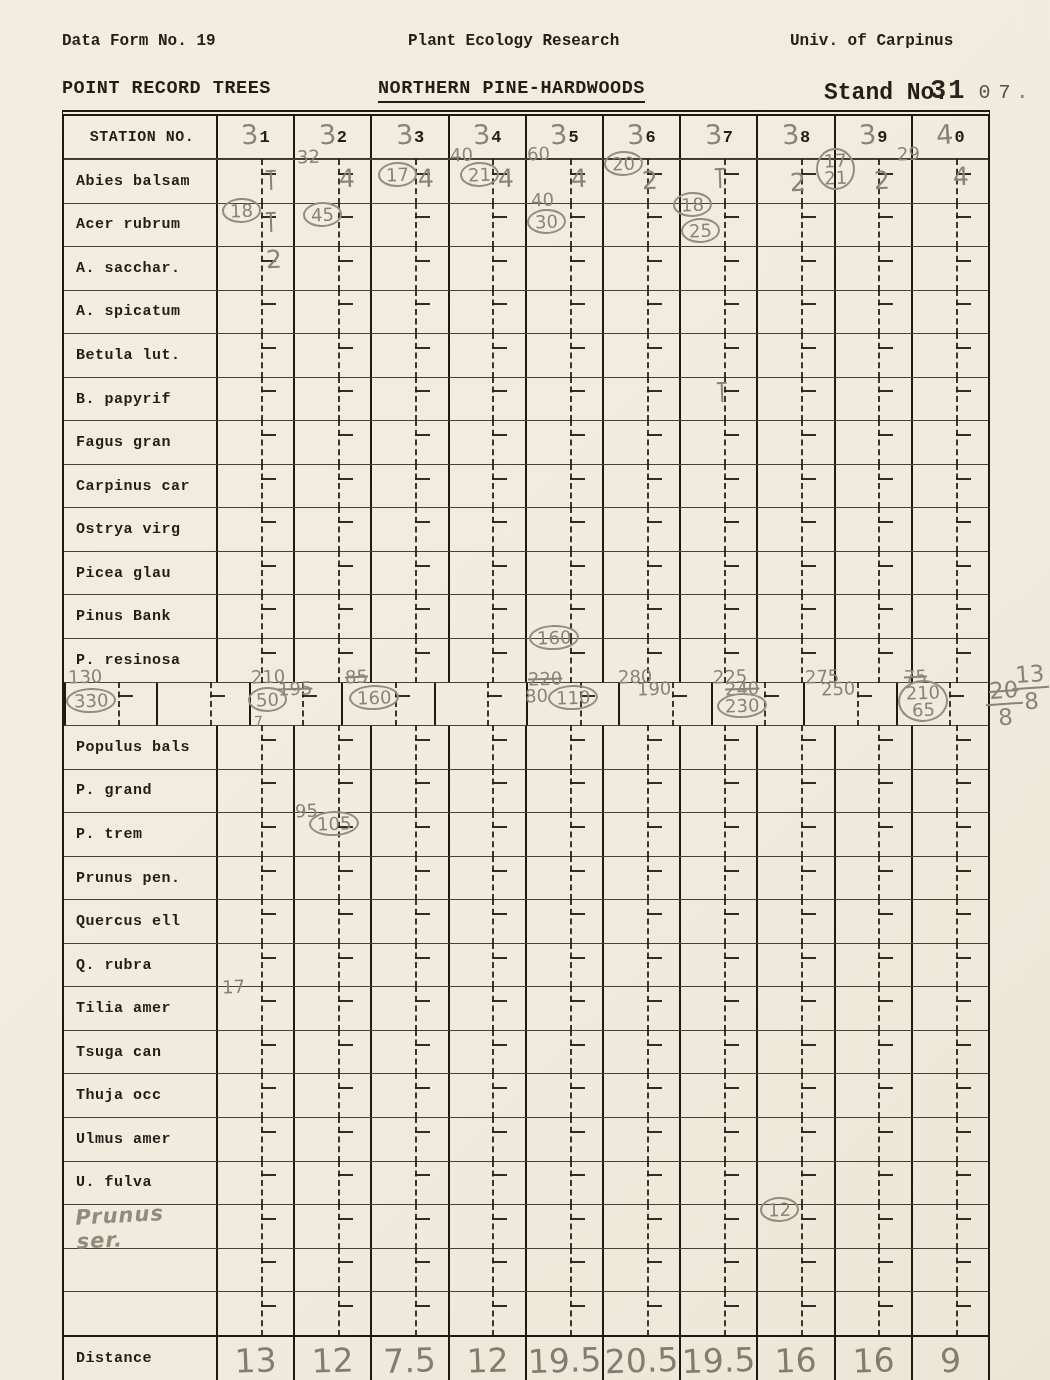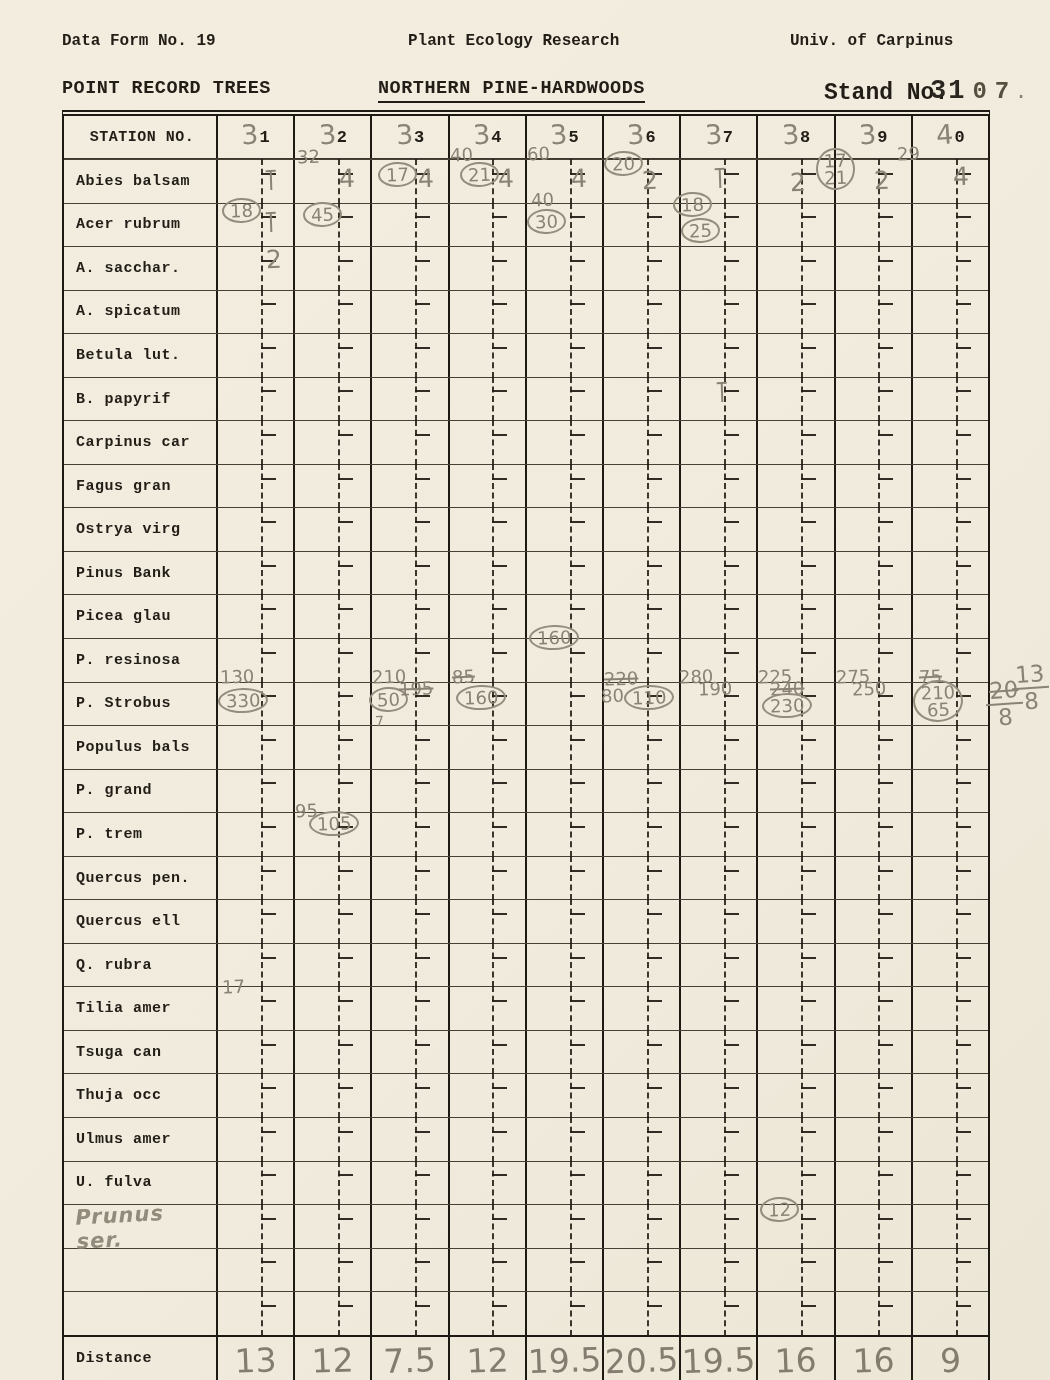--- a/index.html
+++ b/index.html
@@ -9,21 +9,21 @@
     font-family:"Liberation Mono","DejaVu Sans Mono",monospace;
     color:#211d16;overflow:hidden;
   }
   .pg-abs{position:absolute;white-space:nowrap;}
   .printed{font-weight:700;color:#221e17;}
   .t16{font-size:16px;}
   .t18{font-size:18.5px;letter-spacing:.5px;}
   .underl{border-bottom:2.5px solid #221e17;padding-bottom:2px;}
   
   .stand-bold{font-size:27px;font-weight:700;color:#2a2620;letter-spacing:2px;}
-  .stand-light{font-size:24px;font-weight:700;color:#4d4albb;color:#55503f;letter-spacing:8px;margin-left:6px;}
+  .stand-light{font-size:20px;font-weight:400;color:#4d4albb;color:#55503f;letter-spacing:8px;margin-left:12px;}
   .hw{font-family:"DejaVu Sans",sans-serif;color:#8a8375;}
   
   .form-table{
     position:absolute;left:62px;top:110px;width:924px;
     border:2.6px solid #1d1a14;border-top:6px double #1d1a14;
     display:flex;flex-direction:column;background:transparent;
   }
   .trow{display:flex;height:42.55px;border-top:1.6px solid rgba(40,34,26,.85);overflow:visible;}
   .trow:first-child{border-top:none;}
   .trow.head{height:42px;border-bottom:1px solid rgba(40,34,26,.9);}
@@ -271,114 +271,111 @@
       <div class="cell sub"></div>
       <div class="cell sub">
         <span class="ann tally" style="left: 36px; top: 4px;"></span>
       </div>
       <div class="cell sub"></div>
       <div class="cell sub"></div>
       <div class="cell sub"></div>
     </div>
     <div class="trow">
       <div class="lcell">
+        <span class="printed">Fagus gran</span>
+      </div>
+      <div class="cell sub"></div>
+      <div class="cell sub"></div>
+      <div class="cell sub"></div>
+      <div class="cell sub"></div>
+      <div class="cell sub"></div>
+      <div class="cell sub"></div>
+      <div class="cell sub"></div>
+      <div class="cell sub"></div>
+      <div class="cell sub"></div>
+      <div class="cell sub"></div>
+    </div>
+    <div class="trow">
+      <div class="lcell">
         <span class="printed">Carpinus car</span>
       </div>
       <div class="cell sub"></div>
       <div class="cell sub"></div>
       <div class="cell sub"></div>
       <div class="cell sub"></div>
       <div class="cell sub"></div>
       <div class="cell sub"></div>
       <div class="cell sub"></div>
       <div class="cell sub"></div>
       <div class="cell sub"></div>
       <div class="cell sub"></div>
     </div>
     <div class="trow">
       <div class="lcell">
-        <span class="printed">Fagus gran</span>
-      </div>
-      <div class="cell sub"></div>
-      <div class="cell sub"></div>
-      <div class="cell sub"></div>
-      <div class="cell sub"></div>
-      <div class="cell sub"></div>
-      <div class="cell sub"></div>
-      <div class="cell sub"></div>
-      <div class="cell sub"></div>
-      <div class="cell sub"></div>
-      <div class="cell sub"></div>
-    </div>
-    <div class="trow">
-      <div class="lcell">
         <span class="printed">Ostrya virg</span>
       </div>
       <div class="cell sub"></div>
       <div class="cell sub"></div>
       <div class="cell sub"></div>
       <div class="cell sub"></div>
       <div class="cell sub"></div>
       <div class="cell sub"></div>
       <div class="cell sub"></div>
       <div class="cell sub"></div>
       <div class="cell sub"></div>
       <div class="cell sub"></div>
     </div>
     <div class="trow">
       <div class="lcell">
+        <span class="printed">Picea glau</span>
+      </div>
+      <div class="cell sub"></div>
+      <div class="cell sub"></div>
+      <div class="cell sub"></div>
+      <div class="cell sub"></div>
+      <div class="cell sub"></div>
+      <div class="cell sub"></div>
+      <div class="cell sub"></div>
+      <div class="cell sub"></div>
+      <div class="cell sub"></div>
+      <div class="cell sub"></div>
+    </div>
+    <div class="trow">
+      <div class="lcell">
         <span class="printed">Pinus Bank</span>
       </div>
       <div class="cell sub"></div>
       <div class="cell sub"></div>
       <div class="cell sub"></div>
       <div class="cell sub"></div>
       <div class="cell sub"></div>
       <div class="cell sub"></div>
       <div class="cell sub"></div>
       <div class="cell sub"></div>
       <div class="cell sub"></div>
       <div class="cell sub"></div>
     </div>
     <div class="trow">
       <div class="lcell">
-        <span class="printed">Picea glau</span>
-      </div>
-      <div class="cell sub"></div>
-      <div class="cell sub"></div>
-      <div class="cell sub"></div>
-      <div class="cell sub"></div>
-      <div class="cell sub"></div>
-      <div class="cell sub"></div>
-      <div class="cell sub"></div>
-      <div class="cell sub"></div>
-      <div class="cell sub"></div>
-      <div class="cell sub"></div>
-    </div>
-    <div class="trow">
-      <div class="lcell">
         <span class="printed">P. resinosa</span>
       </div>
       <div class="cell sub"></div>
       <div class="cell sub"></div>
       <div class="cell sub"></div>
       <div class="cell sub"></div>
       <div class="cell sub">
         <span class="ann circ" style="left: 2px; top: -14px;">160</span>
       </div>
       <div class="cell sub"></div>
       <div class="cell sub"></div>
       <div class="cell sub"></div>
       <div class="cell sub"></div>
       <div class="cell sub"></div>
     </div>
     <div class="trow">
-      <div class="lcell">
-        <span class="printed">P. Strobus</span>
-      </div>
       <div class="cell sub">
         <span class="ann plain" style="left: 2px; top: -15px;">130</span>
         <span class="ann circ" style="left: 0px; top: 5px;">330</span>
       </div>
       <div class="cell sub"></div>
       <div class="cell sub">
         <span class="ann plain" style="left: 0px; top: -15px;">210</span>
         <span class="ann circ" style="left: -3px; top: 4px;">50</span>
         <span class="ann strike" style="left: 27px; top: -3px;">195</span>
         <span class="ann small" style="left: 3px; top: 31px;">7</span>
@@ -457,21 +454,21 @@
       <div class="cell sub"></div>
       <div class="cell sub"></div>
       <div class="cell sub"></div>
       <div class="cell sub"></div>
       <div class="cell sub"></div>
       <div class="cell sub"></div>
       <div class="cell sub"></div>
     </div>
     <div class="trow">
       <div class="lcell">
-        <span class="printed">Quercus pen.</span>
+        <span class="printed">Prunus pen.</span>
       </div>
       <div class="cell sub"></div>
       <div class="cell sub"></div>
       <div class="cell sub"></div>
       <div class="cell sub"></div>
       <div class="cell sub"></div>
       <div class="cell sub"></div>
       <div class="cell sub"></div>
       <div class="cell sub"></div>
       <div class="cell sub"></div>

